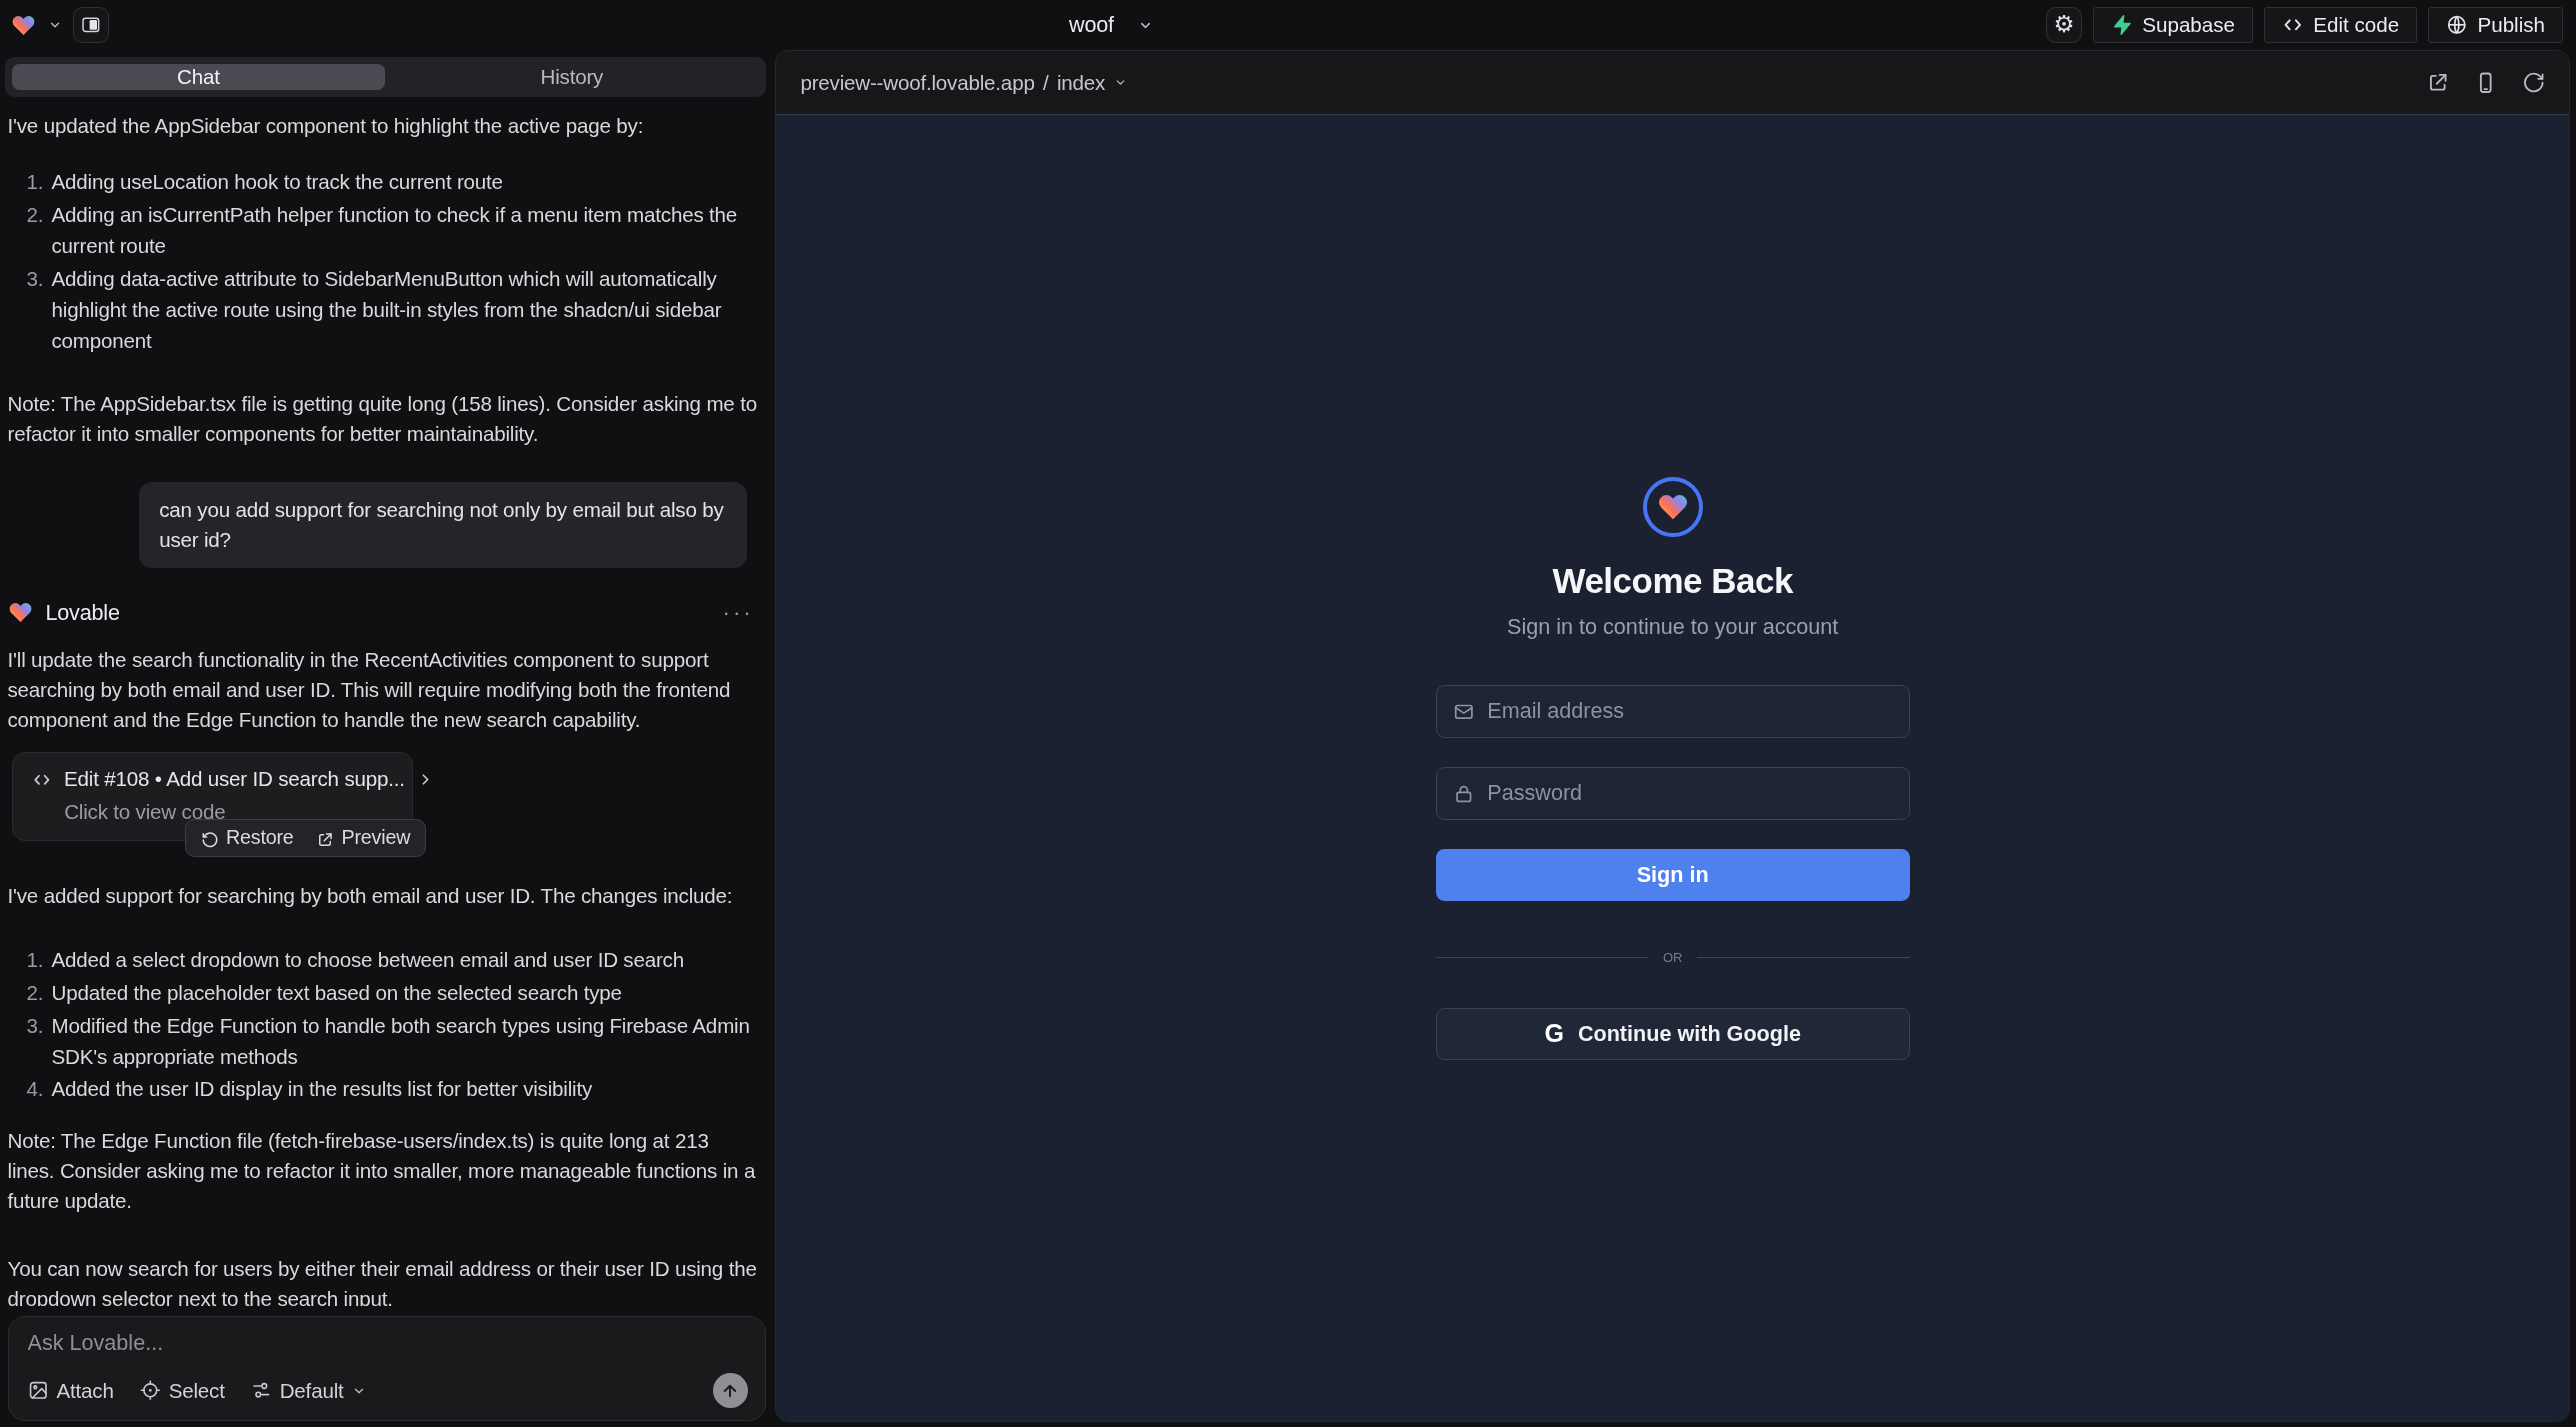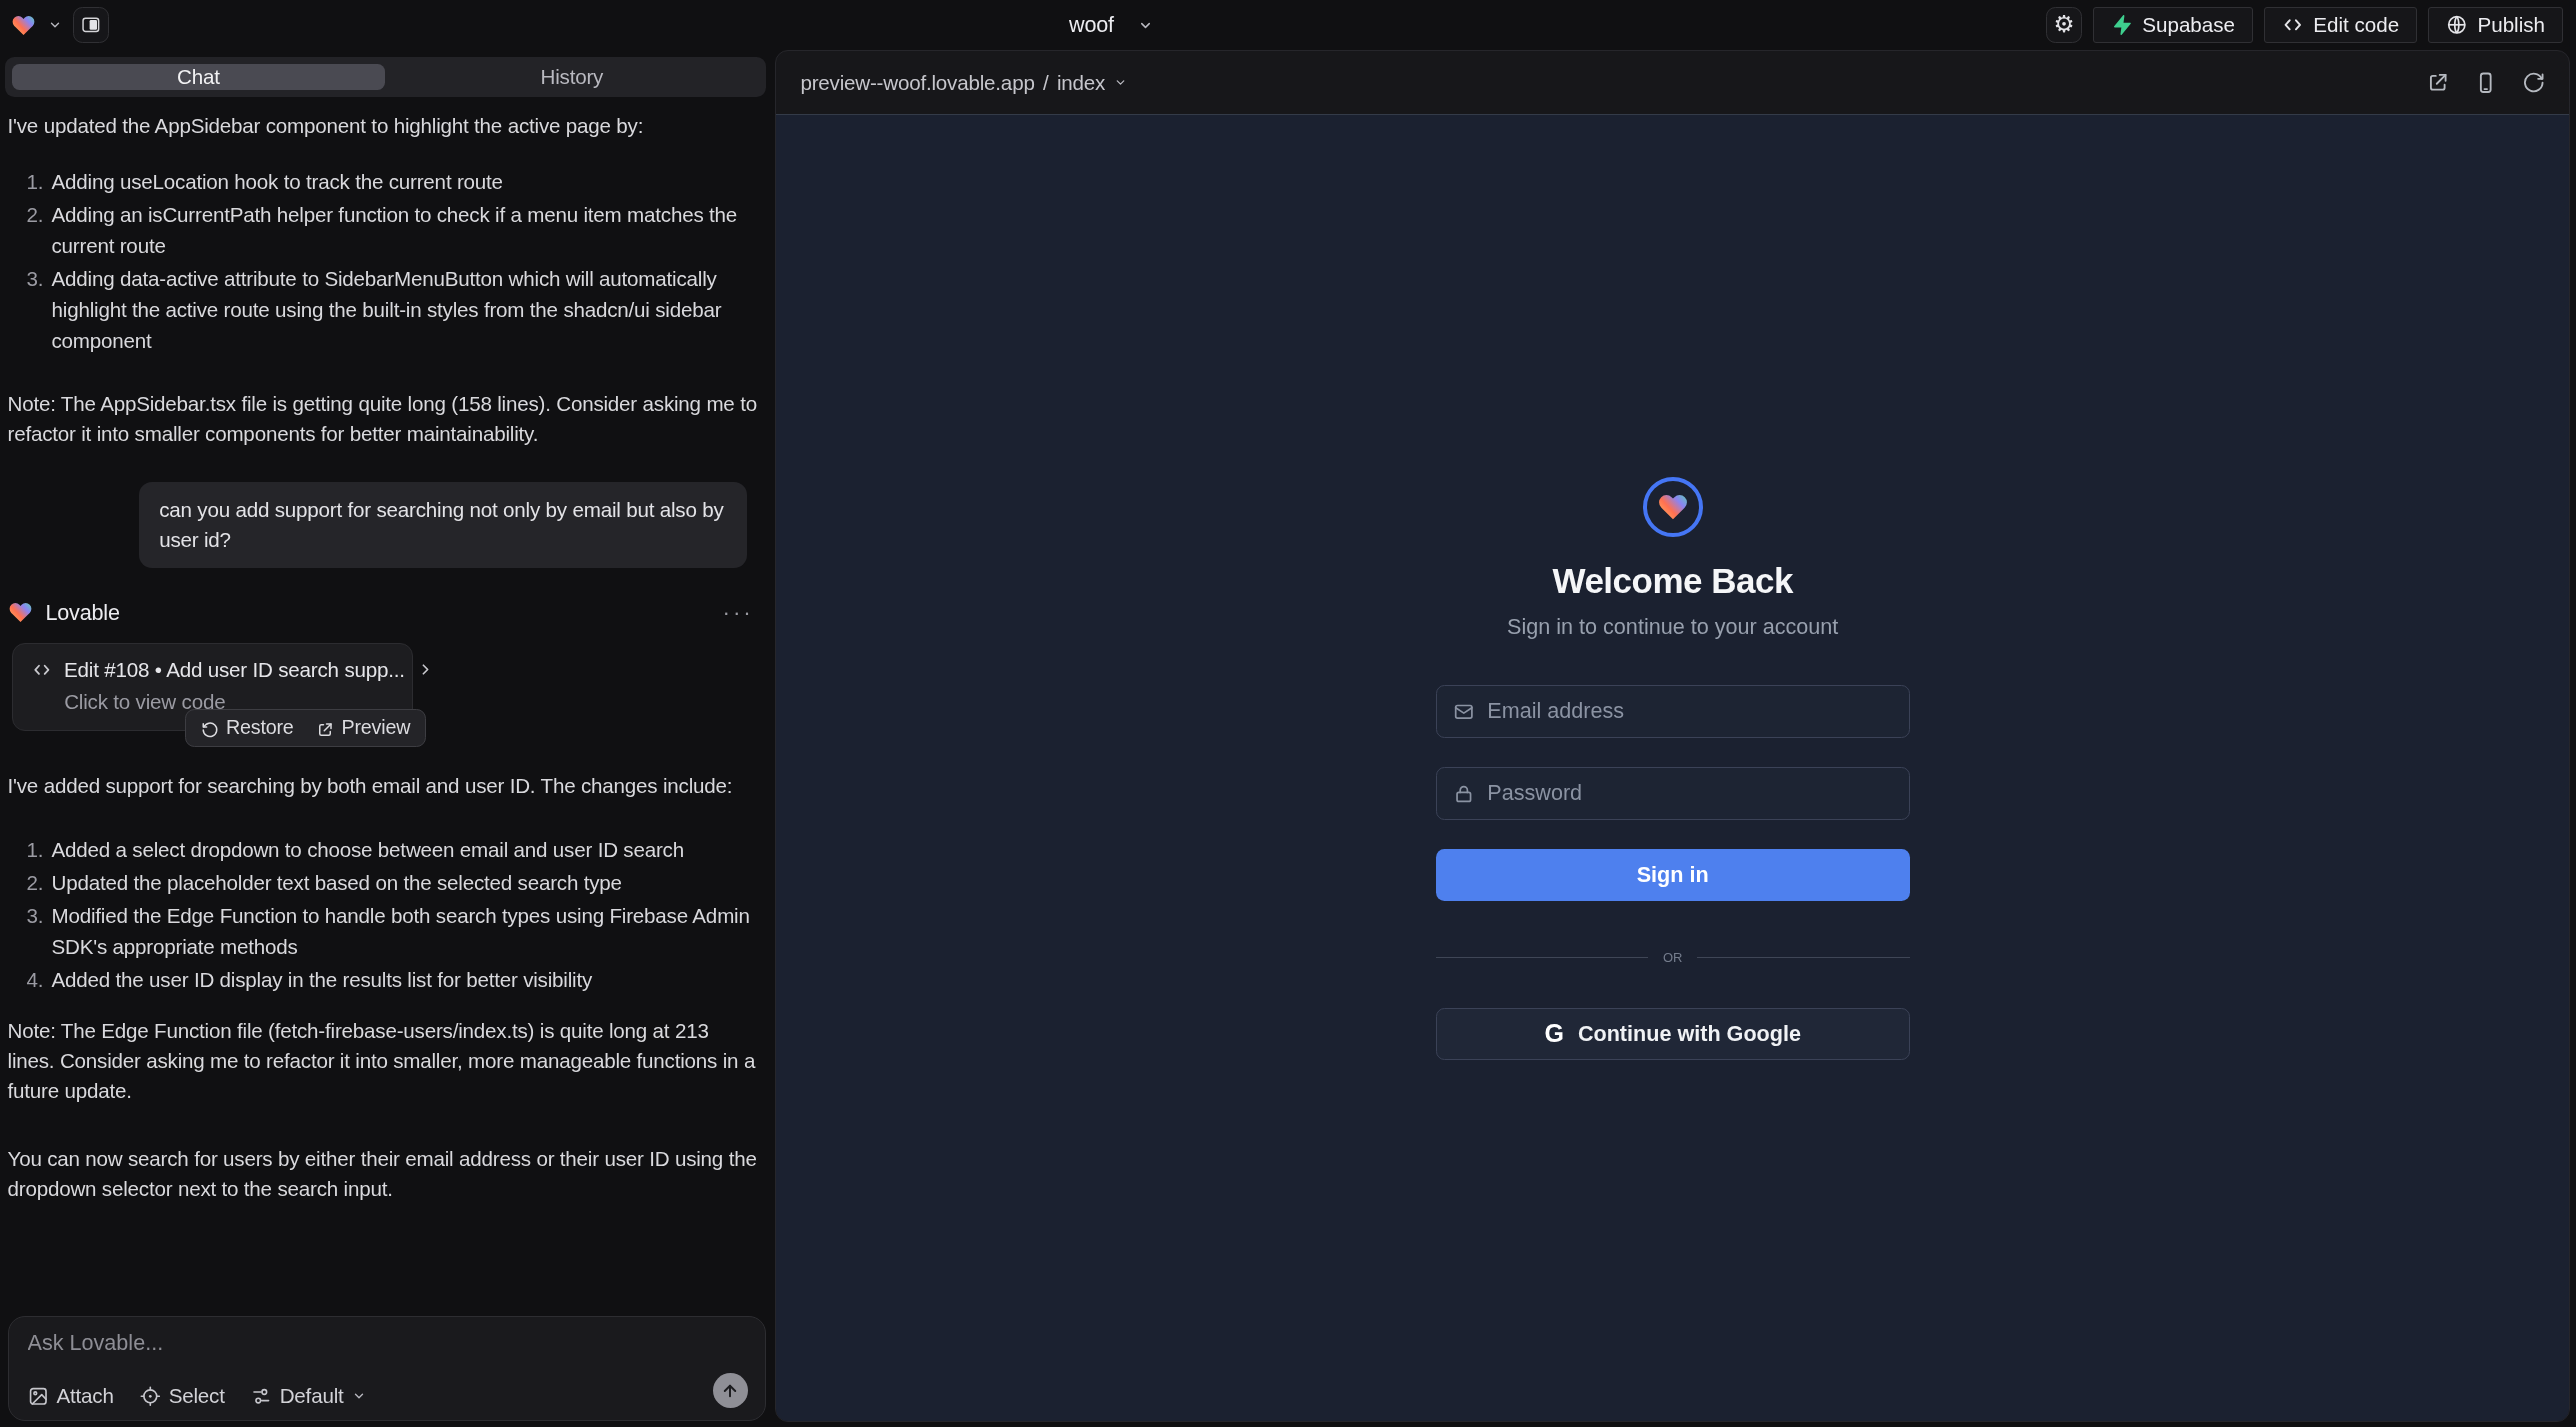--- a/index.html
+++ b/index.html
@@ -76,21 +76,21 @@
   .composer {
     margin:9.4px 9.4px 7.5px 7.5px; height:105px; border-radius:17px;
     background:#1a1a1d; border:0.9px solid #2d2d31; padding:13px 17px 11.3px 19px;
     display:flex; flex-direction:column; justify-content:space-between;
   }
   .composer textarea {
     background:transparent; border:none; outline:none; resize:none;
     font-family:inherit; font-size:21.6px; color:#e3e3e7; height:30px; width:100%;
   }
   .composer textarea::placeholder { color:#8e8e95; }
-  .composer-row { display:flex; align-items:flex-end; gap:26px; color:#d2d2d7; }
+  .composer-row { display:flex; align-items:center; gap:26px; color:#d2d2d7; }
   .composer-item { display:flex; align-items:center; gap:8.4px; font-size:20.6px; cursor:pointer; }
   .send-btn {
     margin-left:auto; width:35px; height:35px; border-radius:50%; border:none;
     background:#8f8f96; display:flex; align-items:center; justify-content:center;
     color:#1c1c1f; cursor:pointer;
   }
 
   
   .preview-panel {
     flex:1; margin:0 5.6px 5.6px 0; border:0.9px solid #26262b; border-radius:13px;
@@ -246,20 +246,21 @@
       <div class="lovable-header mt-lov">
         <span>
           <svg width="25" height="25" viewBox="0 0 24 24">
               <path fill="url(#heartGrad)" d="M20.84 4.61a5.5 5.5 0 0 0-7.78 0L12 5.67l-1.06-1.06a5.5 5.5 0 0 0-7.78 7.78l1.06 1.06L12 21.23l7.78-7.78 1.06-1.06a5.5 5.5 0 0 0 0-7.78z"></path>
             </svg>
         </span>
         <span class="name">Lovable</span>
         <span class="ellipsis-btn">···</span>
       </div>
 
+      <p class="msg-p mt-p2">I'll update the search functionality in the RecentActivities component to support searching by both email and user ID. This will require modifying both the frontend component and the Edge Function to handle the new search capability.</p>
 
       <div class="card-wrap mt-card">
         <div class="edit-card">
           <div class="row1">
             <span>
               <svg width="19.7" height="19.7" viewBox="0 0 24 24" fill="none" stroke="#c9c9ce" stroke-width="2.2" stroke-linecap="round" stroke-linejoin="round">
                   <path d="M8.5 7 4 12l4.5 5"></path>
                   <path d="M15.5 7 20 12l-4.5 5"></path>
                 </svg>
             </span>

